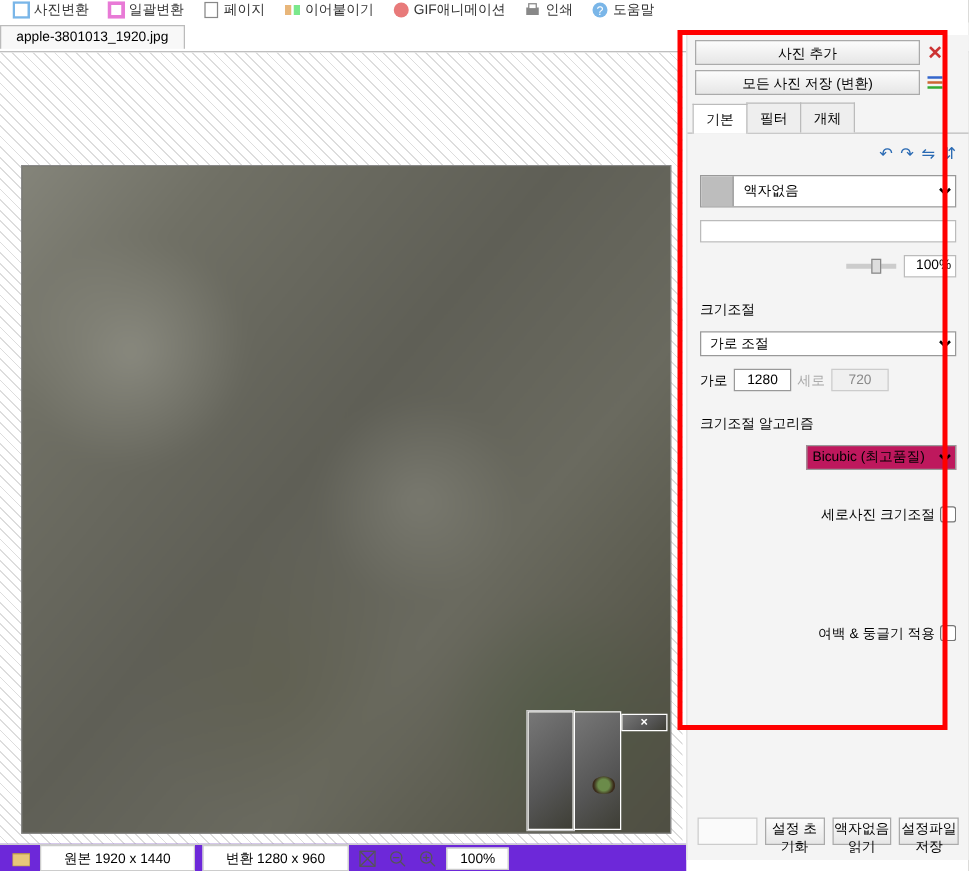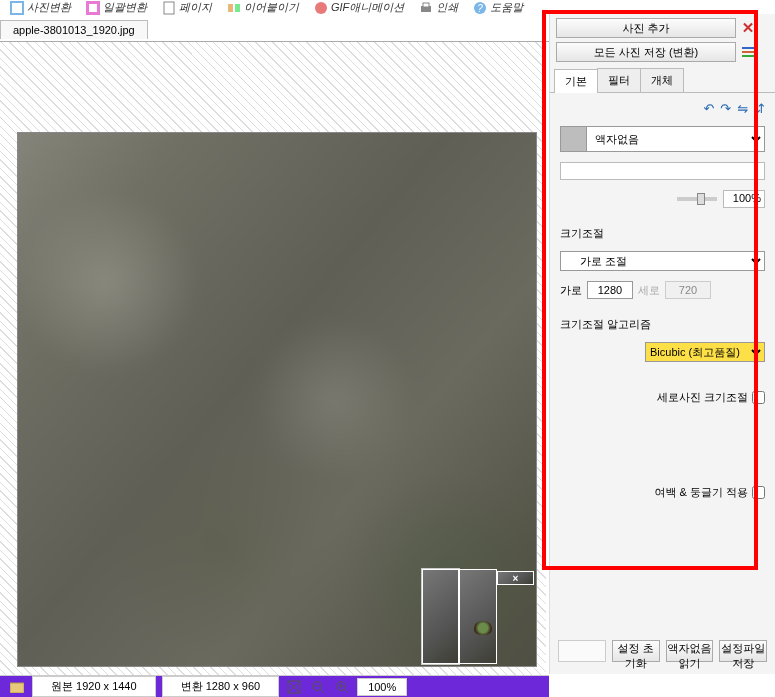--- a/index.html
+++ b/index.html
@@ -1,19 +1,19 @@
 <!DOCTYPE html>
 <html><head>
 <meta charset="utf-8">
 <style>
 * { box-sizing: border-box; margin: 0; padding: 0; font-family: "Malgun Gothic", sans-serif; }
 body { background: #fff; width: 775px; height: 697px; overflow: hidden; position: relative; font-size: 11px; }
 
 .menubar { height: 18px; display: flex; gap: 15px; padding: 0 10px; align-items: flex-start; color: #333; overflow:hidden;}
-.menubar .menu-item { display: flex; align-items: center; gap: 3px; font-size: 11px; white-space: nowrap; cursor:pointer;font-style:italic;}
+.menubar .menu-item { display: flex; align-items: center; gap: 3px; font-size: 11px; white-space: nowrap; cursor:pointer;}
 .menubar .mi-icon { width: 14px; height: 14px; display:inline-block;}
 
 .tabbar { height: 24px; background: #fff; border-bottom: 1px solid #aaa; display: flex; align-items: center; }
 .file-tab { padding: 3px 12px; background: #f8f8f8; border:1px solid #bbb; border-bottom:none; font-size:11px; margin-left:0;}
 
 .main-area { position:absolute; top:42px; left:0; width:549px; height:636px; background:#fff; }
 .hatch { position:absolute; left:0; top:0; width:546px; height:636px;
   background-image: repeating-linear-gradient(45deg,#ddd 0,#ddd 1px,transparent 1px,transparent 6px);
 }
 .canvas { position:absolute; left:17px; top:90px; width:520px; height:535px; background:#6c6c64; overflow:hidden; border:1px solid #888;}
@@ -33,21 +33,21 @@
   position:relative;}
 .thumb-pair div:first-child{ outline:1px solid #ccc;}
 .thumb-pair div:nth-child(2)::after{ content:""; position:absolute; left:40%; top:55%; width:18px; height:14px;
   background: radial-gradient(circle,#6b8b4a 40%,#3a2a1a 70%); border-radius:50% 50% 40% 40%;}
 .thumb-close{position:absolute; right:0; bottom:-2px; width:14px; height:14px; background:#d22; color:#fff; font-size:10px; line-height:13px; text-align:center; font-weight:bold; border:1px solid #a00;}
 
 .statusbar { position:absolute; left:0; bottom:0; height:22px; width:549px; background:#6d28d9; border-top:1px solid #ccc; display:flex; align-items:center; gap:6px; padding:0 8px; font-size:11px;}
 .statusbar .stat-chip{ padding:2px 18px; border:1px solid #ccc; background:#fff;}
 .statusbar .icon-slot{ width:18px; height:16px; display:flex; align-items:center; justify-content:center; color:#555;}
 
-.right-panel { position:absolute; top:14px; right:0; width:226px; height:660px; background:#f4f4f4; border-left:1px solid #ddd;}
+.right-panel { position:absolute; top:28px; right:0; width:226px; height:660px; background:#f4f4f4; border-left:1px solid #ddd;}
 .highlight-box{ position:absolute; left:-8px; top:-4px; width:216px; height:560px; border:4px solid #ff0000; pointer-events:none; z-index:50;}
 
 .top-buttons{ padding:4px 6px; display:flex; flex-direction:column; gap:4px; }
 .wide-btn{ width:180px; height:20px; background:linear-gradient(#fcfcfc,#e6e6e6); border:1px solid #aaa; font-size:11px; cursor:pointer;}
 .btn-row{ display:flex; align-items:center; gap:3px; }
 .mini-ic{ width:18px; height:18px; display:flex; align-items:center; justify-content:center;}
 
 .panel-tabs{ display:flex; border-bottom:1px solid #bbb; margin-top:2px; padding-left:4px;}
 .panel-tab{ padding:4px 10px; font-size:11px; border:1px solid #bbb; border-bottom:none; background:#eee; margin-right:-1px; cursor:pointer;}
 .panel-tab.active{ background:#fff; position:relative; top:1px;}
@@ -58,27 +58,27 @@
 .frame-select{ display:flex; align-items:center; border:1px solid #999; height:26px; background:#fff;}
 .frame-swatch{ width:26px; height:100%; background:#bdbdbd; border-right:1px solid #999;}
 .frame-select select{ flex:1; border:none; height:100%; font-size:11px; padding:0 4px; background:transparent;}
 .empty-bar{ height:18px; border:1px solid #bbb; background:#fff;}
 .slider-row{ display:flex; align-items:center; justify-content:flex-end; gap:6px;}
 .slider-track{ width:40px; height:4px; background:#ccc; position:relative;}
 .slider-thumb{ position:absolute; right:12px; top:-4px; width:8px; height:12px; background:#ddd; border:1px solid #888;}
 .pct-box{ width:42px; height:18px; border:1px solid #bbb; text-align:right; padding:1px 3px; font-size:11px; background:#fff;}
 
 .section-label{ text-align:left; font-size:11px; margin-top:8px;}
-.full-select{ width:100%; height:20px; border:1px solid #999; font-size:11px; background:#fff; padding:0 15px;}
+.full-select{ width:100%; height:20px; border:1px solid #999; font-size:11px; background:#fff; padding:0 3px;}
 .dim-row{ display:flex; align-items:center; justify-content:flex-start; gap:5px;}
 .dim-row label{ font-size:11px;}
 .dim-row input{ width:46px; height:18px; border:1px solid #999; font-size:11px; text-align:center;}
 .dim-row input:disabled{ background:#f0f0f0; color:#888; border-color:#ccc;}
 .dim-row label.dis{color:#aaa;}
-.algo-select{ width:120px; height:20px; border:1px solid #999; font-size:11px; background:#fde047; align-self:flex-end;}
+.algo-select{ width:120px; height:20px; border:1px solid #999; font-size:11px; background:#be185d; align-self:flex-end;}
 .chk-row{ display:flex; justify-content:flex-end; align-items:center; gap:4px; font-size:11px;}
 .chk-row input{ width:13px; height:13px;}
 
 .bottom-btns{ position:absolute; left:8px; right:8px; bottom:12px; display:grid; grid-template-columns:1fr 1fr 1fr 1fr; gap:6px;}
 .bottom-btns .slot-empty{ border:1px solid #ccc; height:22px; background:#fafafa;}
 .small-btn{ height:22px; background:linear-gradient(#fcfcfc,#e6e6e6); border:1px solid #aaa; font-size:11px; cursor:pointer;}
 
 svg{display:block;}
 </style>
 </head>

